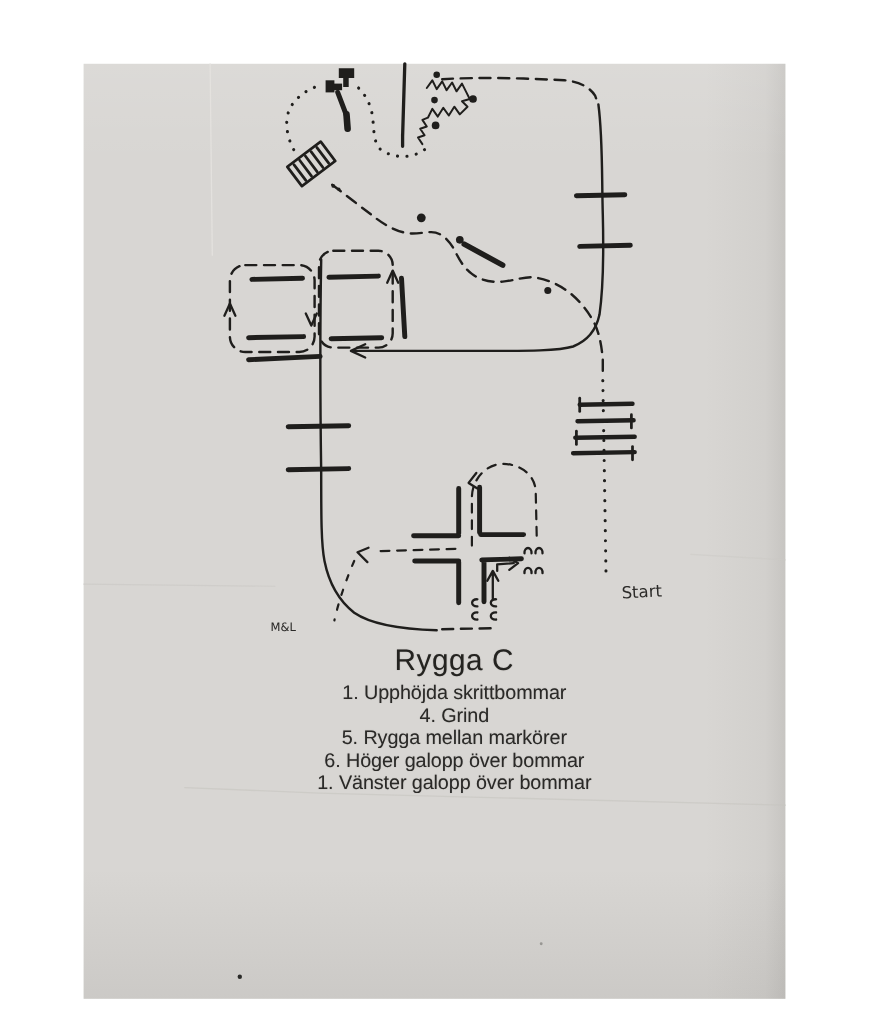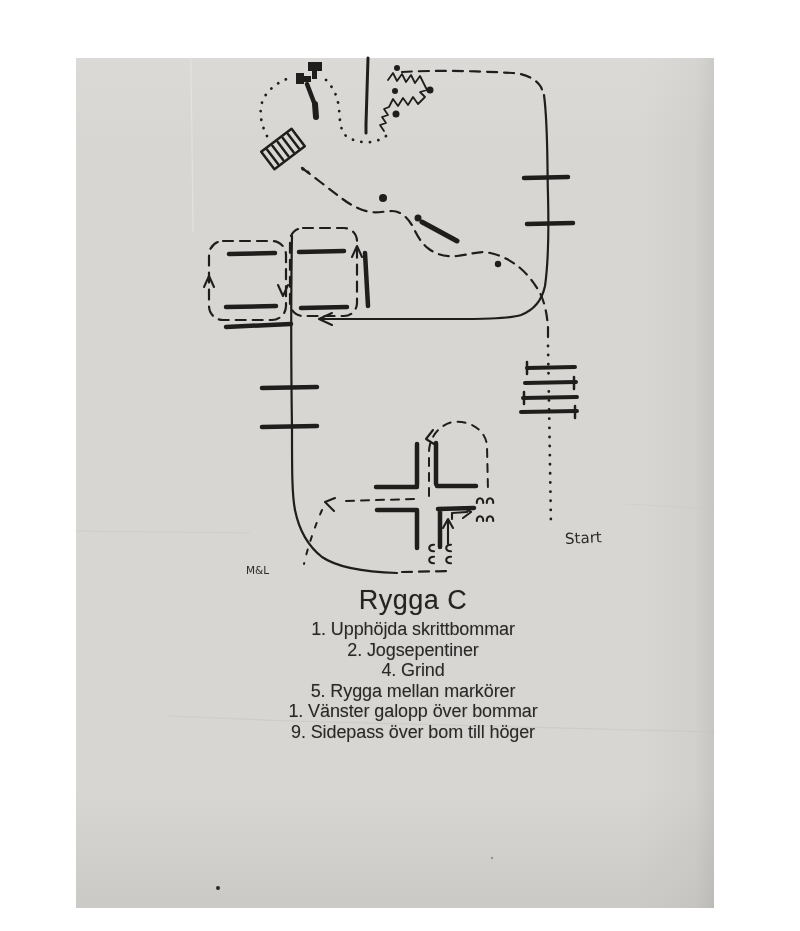--- a/index.html
+++ b/index.html
@@ -179,21 +179,20 @@
     <g>
       <circle cx="218" cy="888" r="2" fill="#2a2a28"></circle>
       <circle cx="492" cy="858" r="1.3" fill="#8a8884" opacity="0.8"></circle>
     </g>
   </svg>
 
   <div class="course-text">
     <div class="course-title">Rygga C</div>
     <div class="course-list">
       <div class="course-item">1. Upphöjda skrittbommar</div>
-      <div class="course-item">2. Jogsepentiner</div>
       <div class="course-item">4. Grind</div>
       <div class="course-item">5. Rygga mellan markörer</div>
+      <div class="course-item">6. Höger galopp över bommar</div>
       <div class="course-item">1. Vänster galopp över bommar</div>
-      <div class="course-item">9. Sidepass över bom till höger</div>
     </div>
   </div>
 
 </div>
 
 </body></html>

